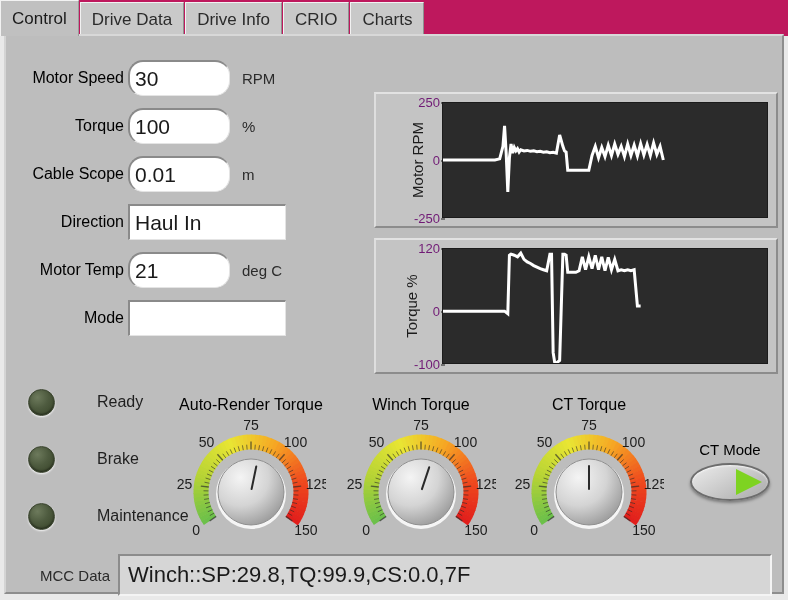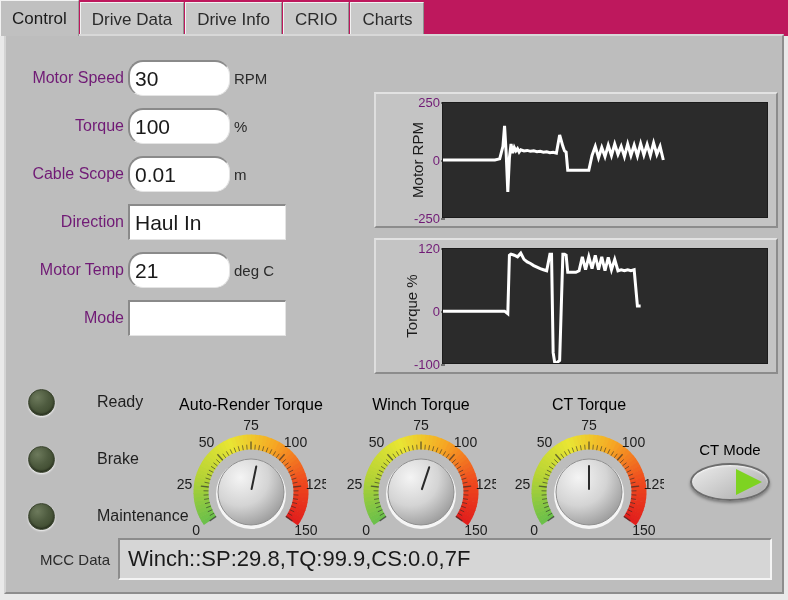--- a/index.html
+++ b/index.html
@@ -66,21 +66,21 @@
     display: flex;
     align-items: center;
     height: 40px;
     margin-bottom: 8px;
   }
   .form-label {
     width: 108px;
     text-align: right;
     padding-right: 4px;
     font-size: 16px;
-    color: #701a75;
+    color: #000000;
     white-space: nowrap;
   }
   .field {
     height: 36px;
     background: #ffffff;
     border-top: 2px solid #8a8a8a;
     border-left: 2px solid #8a8a8a;
     border-right: 1px solid #e4e4e4;
     border-bottom: 1px solid #e4e4e4;
     display: flex;
@@ -88,21 +88,21 @@
     padding-left: 5px;
     font-size: 21px;
     color: #1a1a1a;
     overflow: hidden;
   }
   .field.w-narrow { width: 102px; border-radius: 15px; }
   .field.w-wide   { width: 158px; }
   .unit {
     font-size: 15px;
     color: #2b2b2b;
-    padding-left: 4px;
+    padding-left: 12px;
     white-space: nowrap;
   }
 
   
   .chart-frame {
     position: absolute;
     background: #c4c4c4;
     border-top: 2px solid #e2e2e2;
     border-left: 2px solid #dedede;
     border-right: 2px solid #8c8c8c;
@@ -219,21 +219,21 @@
     transform: translateY(-50%);
     width: 0; height: 0;
     border-top: 13px solid transparent;
     border-bottom: 13px solid transparent;
     border-left: 26px solid #7ed321;
   }
 
   
   #mcc-row {
     position: absolute;
-    left: 18px; top: 502px;
+    left: 18px; top: 518px;
     display: flex;
     align-items: center;
     width: 748px;
   }
   #mcc-label {
     font-size: 15px;
     color: #2b2b2b;
     width: 94px;
     text-align: right;
     padding-right: 8px;

